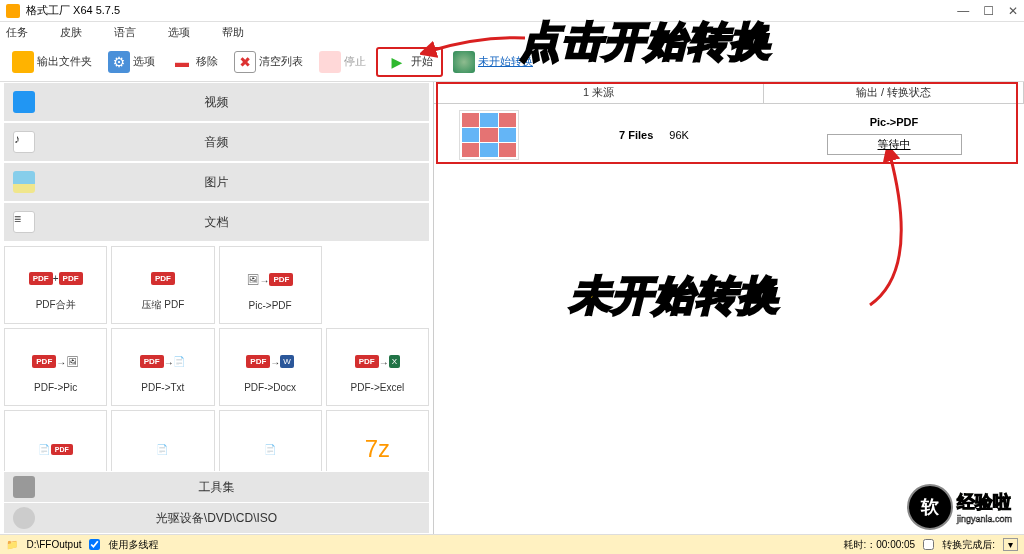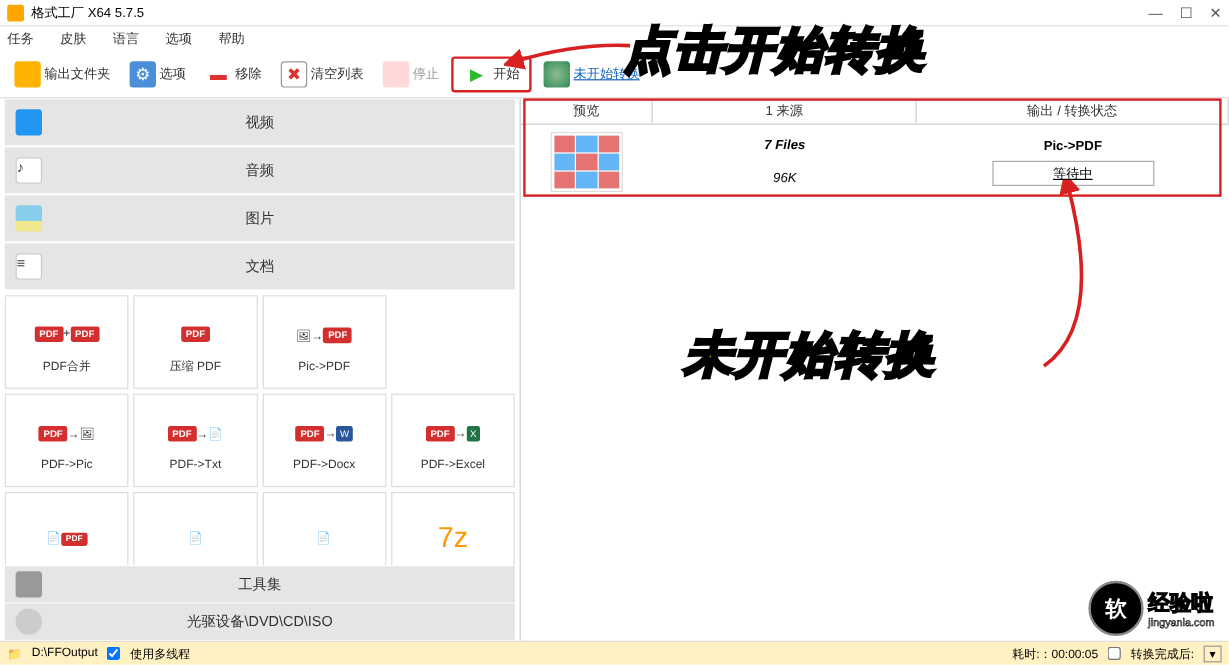--- a/index.html
+++ b/index.html
@@ -1,21 +1,21 @@
 <!DOCTYPE html>
 <html><head>
 <meta charset="utf-8">
 <style>
 * { box-sizing: border-box; margin: 0; padding: 0; font-family: "Microsoft YaHei", sans-serif; }
 body { width: 1024px; height: 554px; background: #fff; overflow: hidden; position: relative; }
 .titlebar { height: 22px; display: flex; align-items: center; padding: 0 6px; font-size: 11px; border-bottom: 1px solid #e0e0e0; }
 .titlebar .icon { width: 14px; height: 14px; background: #ffa500; margin-right: 6px; border-radius: 2px; }
 .win-controls { margin-left: auto; display: flex; gap: 14px; font-size: 12px; color: #555; }
 .win-controls span { cursor: pointer; }
-.menubar { height: 20px; display: flex; align-items: center; padding: 0 6px; font-size: 11px; gap: 22px; color: #333; }
+.menubar { height: 20px; display: flex; align-items: center; padding: 0 6px; font-size: 11px; gap: 32px; color: #333; }
 .menubar span { cursor: pointer; }
 .toolbar { height: 40px; display: flex; align-items: center; padding: 2px 6px; gap: 4px; border-bottom: 1px solid #ddd; }
 .tbtn { display: flex; align-items: center; gap: 3px; padding: 4px 6px; font-size: 11px; color: #333; cursor: pointer; }
 .tbtn .ico { width: 22px; height: 22px; border-radius: 3px; display: flex; align-items: center; justify-content: center; font-size: 14px; }
 .ico-folder { background: #ffb300; }
 .ico-opt { background: #4a90d9; color: #fff; border-radius: 50%; width: 20px; height: 20px; }
 .ico-del { color: #d33; font-size: 16px; }
 .ico-clear { color: #d33; font-size: 16px; border: 1px solid #999; }
 .ico-stop { background: #ffb3b3; width: 20px; height: 20px; }
 .ico-start { color: #2eb82e; font-size: 22px; }
@@ -39,21 +39,21 @@
 .rhead { display: flex; height: 22px; border-bottom: 1px solid #ccc; font-size: 11px; color: #333; }
 .rhead > div { border-right: 1px solid #ccc; display: flex; align-items: center; justify-content: center; }
 .col-p { width: 110px; }
 .col-s { flex: 1; }
 .col-o { width: 260px; }
 .rrow { display: flex; min-height: 62px; font-size: 11px; }
 .rrow .col-p { width: 110px; display: flex; align-items: center; justify-content: center; }
 .thumb { width: 60px; height: 50px; border: 1px solid #ddd; background: #fff; display: grid; grid-template-columns: repeat(3,1fr); grid-template-rows: repeat(3,1fr); gap: 1px; padding: 2px; }
 .thumb div { background: #e57373; }
 .thumb div:nth-child(2n){background:#64b5f6;}
-.rrow .col-s { flex: 1; display: flex; flex-direction: column; align-items: center; justify-content: center; gap: 16px; font-style: italic; }
+.rrow .col-s { flex: 1; display: flex; flex-direction: row; align-items: center; justify-content: center; gap: 16px; }
 .rrow .col-o { width: 260px; display: flex; flex-direction: column; align-items: center; justify-content: center; gap: 6px; }
 .status-box { border: 1px solid #aaa; padding: 2px 50px; font-size: 11px; text-decoration: underline; }
 .red-box { position: absolute; border: 2px solid #d92020; pointer-events: none; }
 .annot { position: absolute; font-size: 40px; font-weight: 900; color: #ffce00; -webkit-text-stroke: 3px #000; text-stroke: 3px #000; letter-spacing: 2px; pointer-events: none; font-style: italic; }
 .arrow { position: absolute; pointer-events: none; }
 .statusbar { position: absolute; bottom: 0; left: 0; right: 0; height: 20px; background: #fff1c1; display: flex; align-items: center; font-size: 10px; padding: 0 6px; gap: 8px; border-top: 1px solid #ddd; }
 .statusbar .sp { flex: 1; }
 .chk { width: 11px; height: 11px; }
 .wm { position: absolute; right: 12px; bottom: 24px; display: flex; align-items: center; gap: 4px; font-size: 13px; color: #fff; }
 .wm .badge { background: #000; border: 2px solid #888; border-radius: 50%; width: 46px; height: 46px; display: flex; align-items: center; justify-content: center; font-size: 18px; font-weight: bold; color: #fff; }
@@ -181,21 +181,20 @@
         </div>
       <div class="cat">
           <div class="cico" style="background:#ccc;border-radius:50%"></div>
           <span>光驱设备\DVD\CD\ISO</span>
         </div>
     </div>
   </div>
 
   <div class="right">
     <div class="rhead">
-      <div class="col-p">预览</div>
       <div class="col-s">1 来源</div>
       <div class="col-o">输出 / 转换状态</div>
     </div>
     <div class="rrow">
       <div class="col-p">
           <div class="thumb">
             <div></div>
             <div></div>
             <div></div>
             <div></div>

